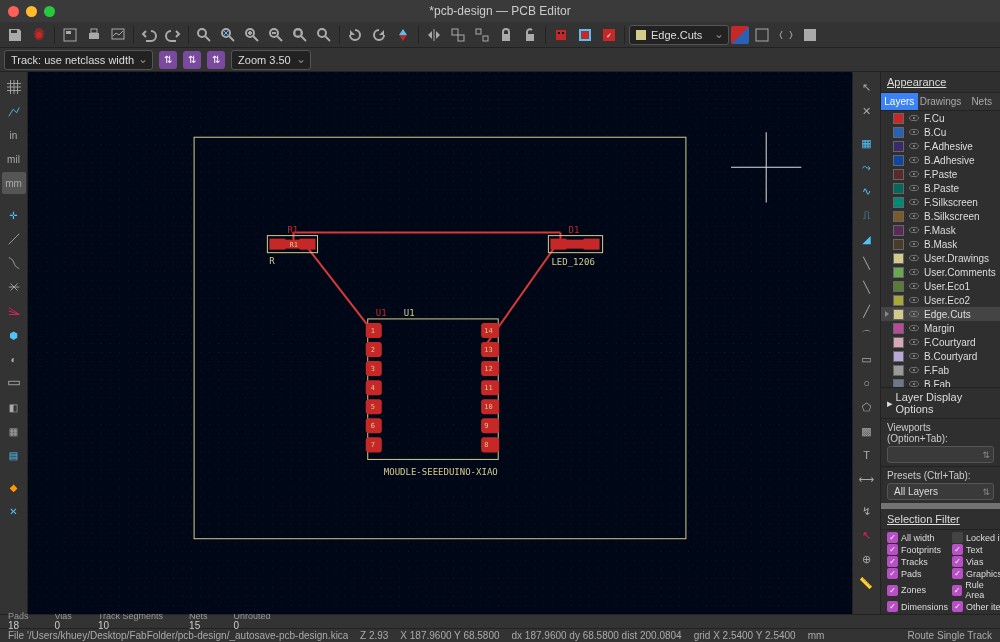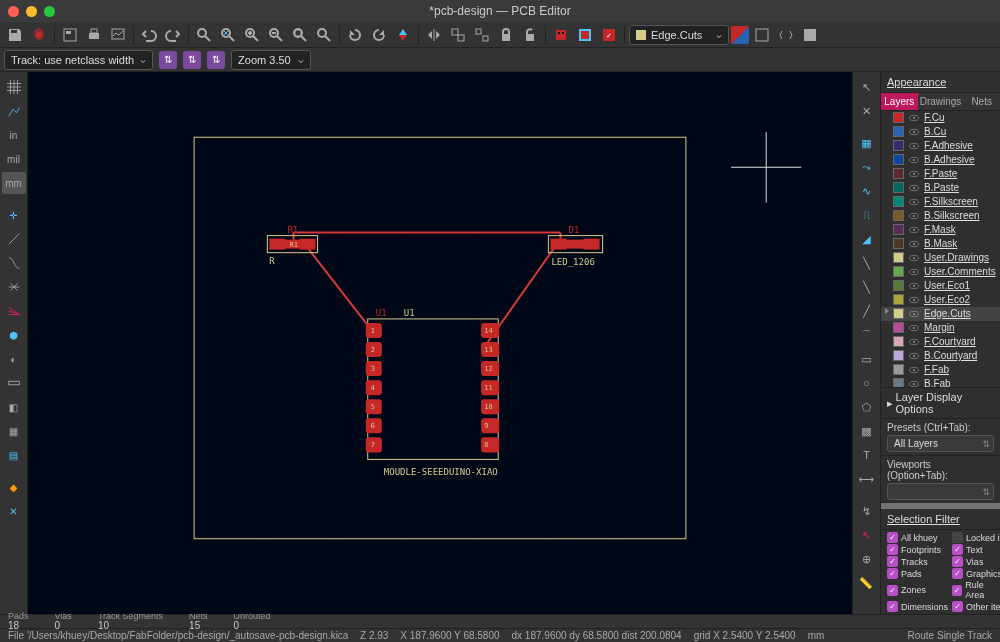--- a/index.html
+++ b/index.html
@@ -40,23 +40,23 @@
 .right-toolbar { width: 28px; background: #333; border-left: 1px solid #222; display: flex; flex-direction: column; align-items: center; padding: 4px 0; gap: 2px; }
 .right-btn { width: 24px; height: 22px; display: flex; align-items: center; justify-content: center; cursor: pointer; border-radius: 2px; color: #aaa; }
 .right-btn.highlight { color: #4fc3f7; }
 .right-btn.magenta { color: #e91e63; }
 
 
 .right-panel { width: 120px; background: #2f2f2f; border-left: 1px solid #222; display: flex; flex-direction: column; overflow: hidden; }
 .panel-title { padding: 4px 6px; font-size: 11px; font-weight: 500; color: #ddd; border-bottom: 1px solid #222; text-decoration: underline; }
 .panel-tabs { display: flex; background: #333; border-bottom: 1px solid #222; }
 .panel-tab { flex: 1; text-align: center; padding: 3px 2px; font-size: 10px; cursor: pointer; color: #aaa; }
-.panel-tab.active { background: #be185d; color: #fff; }
+.panel-tab.active { background: #3b82f6; color: #fff; }
 .layer-list { flex: 1; overflow-y: auto; }
-.layer-row { display: flex; align-items: flex-start; padding: 1px 4px; gap: 4px; cursor: pointer; font-size: 10px; text-decoration: underline; }
+.layer-row { display: flex; align-items: center; padding: 1px 4px; gap: 4px; cursor: pointer; font-size: 10px; }
 .layer-row.sel { background: #444; }
 .layer-tri { width: 0; height: 0; border-top: 3px solid transparent; border-bottom: 3px solid transparent; border-left: 4px solid #888; visibility: hidden; }
 .layer-row.sel .layer-tri { visibility: visible; }
 .layer-swatch { width: 11px; height: 11px; border: 1px solid #666; flex-shrink: 0; }
 .layer-eye { width: 12px; height: 12px; color: #888; flex-shrink: 0; }
 .layer-name { flex: 1; color: #ddd; white-space: nowrap; overflow: hidden; }
 .panel-section { padding: 3px 6px; border-top: 1px solid #222; }
 .panel-section-title { font-size: 10px; color: #ccc; margin-bottom: 2px; }
 .panel-dropdown { width: 100%; height: 17px; background: #3a3a3a; border: 1px solid #555; border-radius: 3px; padding: 0 14px 0 6px; color: #ddd; font-size: 10px; display: flex; align-items: center; position: relative; }
 .panel-dropdown::after { content: "⇅"; position: absolute; right: 3px; color: #888; font-size: 9px; }
@@ -635,36 +635,36 @@
     
     </div>
       </div>
     <div class="panel-section">
       <div style="display:flex;align-items:center;gap:3px;cursor:pointer">
         <span>▸</span>
         <span>Layer Display Options</span>
       </div>
     </div>
     <div class="panel-section">
+      <div class="panel-section-title">Viewports (Option+Tab):</div>
+      <div class="panel-dropdown">
+          <span></span>
+        </div>
+    </div>
+    <div class="panel-section">
       <div class="panel-section-title">Presets (Ctrl+Tab):</div>
       <div class="panel-dropdown">
           <span>All Layers</span>
         </div>
     </div>
-    <div class="panel-section">
-      <div class="panel-section-title">Viewports (Option+Tab):</div>
-      <div class="panel-dropdown">
-          <span></span>
-        </div>
-    </div>
     <div class="panel-title" style="border-top:6px solid #737373">Selection Filter</div>
     <div class="filter-grid" id="filter-grid">
         <div class="filter-item">
           <span class="filter-cb ">✓</span>
-          <span>All khuey</span>
+          <span>All width</span>
         </div>
         <div class="filter-item">
           <span class="filter-cb unchecked"></span>
           <span>Locked it</span>
         </div>
         <div class="filter-item">
           <span class="filter-cb ">✓</span>
           <span>Footprints</span>
         </div>
         <div class="filter-item">

